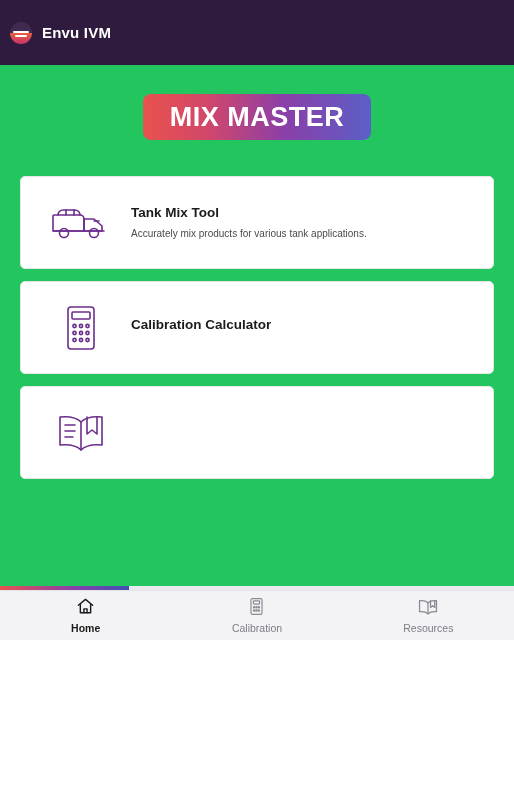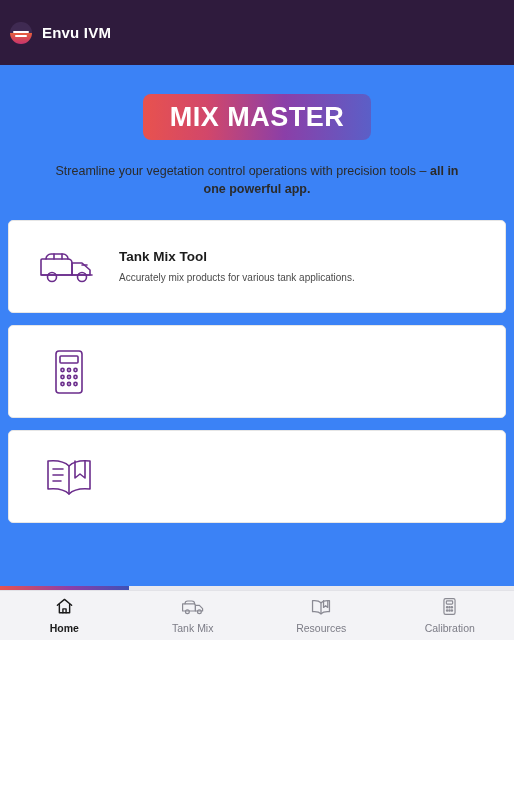--- a/index.html
+++ b/index.html
@@ -7,21 +7,21 @@
     width: 514px;
     height: 800px;
     background: #ffffff;
     font-family: "Liberation Sans", sans-serif;
     overflow: hidden;
   }
   #app {
     position: relative;
     width: 514px;
     height: 640px;
-    background: #3b82f6;
+    background: #22c55e;
     display: flex;
     flex-direction: column;
   }
 
   
   .header {
     height: 65px;
     background: #2f1b3d;
     display: flex;
     align-items: center;
@@ -56,21 +56,21 @@
   .brand-title {
     color: #ffffff;
     font-size: 15px;
     font-weight: bold;
     letter-spacing: .2px;
   }
 
   
   .content {
     flex: 1 1 auto;
-    padding: 0 8px;
+    padding: 0 20px;
     overflow: hidden;
   }
 
   .hero-wrap {
     display: flex;
     justify-content: center;
     padding-top: 29px;
   }
   .hero-banner {
     width: 228px;
@@ -95,21 +95,21 @@
     margin: 22px auto 0;
     width: 420px;
     text-align: center;
     font-size: 12.5px;
     line-height: 18px;
     color: #2b2b2b;
   }
   .tagline b { font-weight: bold; }
 
   
-  .cards { margin-top: 22px; }
+  .cards { margin-top: 36px; }
   .card {
     border: 1px solid #e6e6e6;
     border-radius: 5px;
     background: #ffffff;
     height: 93px;
     display: flex;
     align-items: center;
     margin-bottom: 12px;
     padding: 0 14px;
   }
@@ -181,23 +181,20 @@
   </div>
 
   <div class="content">
 
     <div class="hero-wrap">
       <div class="hero-banner">
         <div class="hero-text">MIX MASTER</div>
       </div>
     </div>
 
-    <div class="tagline">
-      <span>Streamline your vegetation control operations with precision tools – </span><b>all in one powerful app.</b>
-    </div>
 
     <div class="cards">
 
       <div class="card">
         <div class="card-icon">
           <svg width="62" height="40" viewBox="0 0 62 40" fill="none" stroke="currentColor" stroke-width="1.6" stroke-linecap="round" stroke-linejoin="round">
             <path d="M4 12 h26 a4 4 0 0 1 4 4 v12 H4 a1 1 0 0 1 -1 -1 V13 a1 1 0 0 1 1 -1 z"></path>
             <path d="M34 16 h10 l8 7 v5 H34 z"></path>
             <path d="M3 28 h51"></path>
             <circle cx="14" cy="30" r="4.5"></circle>
@@ -223,20 +220,21 @@
             <circle cx="26.5" cy="23" r="1.6"></circle>
             <circle cx="13.5" cy="30" r="1.6"></circle>
             <circle cx="20" cy="30" r="1.6"></circle>
             <circle cx="26.5" cy="30" r="1.6"></circle>
             <circle cx="13.5" cy="37" r="1.6"></circle>
             <circle cx="20" cy="37" r="1.6"></circle>
             <circle cx="26.5" cy="37" r="1.6"></circle>
           </svg>
         </div>
         <div class="card-body">
+          <div class="card-title">Calibration Calculator</div>
         </div>
       </div>
 
       <div class="card">
         <div class="card-icon">
           <svg width="56" height="46" viewBox="0 0 56 46" fill="none" stroke="currentColor" stroke-width="1.6" stroke-linecap="round" stroke-linejoin="round">
             <path d="M28 12 C24 8 17 6 7 7 v28 c10 -1 17 1 21 5 4 -4 11 -6 21 -5 V7 c-10 -1 -17 1 -21 5 z"></path>
             <path d="M28 12 v28"></path>
             <path d="M12 15 h10 M12 21 h10 M12 27 h8"></path>
             <path d="M34 7 v17 l5 -4 5 4 V7"></path>
@@ -259,54 +257,42 @@
       <span class="nav-icon">
         <svg width="19" height="19" viewBox="0 0 24 24" fill="none" stroke="currentColor" stroke-width="1.8" stroke-linecap="round" stroke-linejoin="round">
           <path d="M3 10.5 L12 3 l9 7.5"></path>
           <path d="M5.5 9.5 V20 h13 V9.5"></path>
           <path d="M10 20 v-5 h4 v5"></path>
         </svg>
       </span>
       <span class="nav-label">Home</span>
     </div>
 
-    <div class="nav-item">
-      <span class="nav-icon">
-        <svg width="24" height="18" viewBox="0 0 30 20" fill="none" stroke="currentColor" stroke-width="1.5" stroke-linecap="round" stroke-linejoin="round">
-          <path d="M2 6 h14 a2 2 0 0 1 2 2 v7 H2 z"></path>
-          <path d="M18 8 h5 l4 4 v3 h-9 z"></path>
-          <path d="M5 6 a3.5 3.5 0 0 1 3.5 -3.5 h5 A3.5 3.5 0 0 1 17 6"></path>
-          <circle cx="8" cy="16" r="2.4"></circle>
-          <circle cx="23" cy="16" r="2.4"></circle>
-        </svg>
-      </span>
-      <span class="nav-label">Tank Mix</span>
-    </div>
-
-    <div class="nav-item">
-      <span class="nav-icon">
-        <svg width="22" height="18" viewBox="0 0 26 20" fill="none" stroke="currentColor" stroke-width="1.5" stroke-linecap="round" stroke-linejoin="round">
-          <path d="M13 5 C11 3 7.5 2 3 2.5 v13 C7.5 15 11 16 13 18 15 16 18.5 15 23 15.5 v-13 C18.5 2 15 3 13 5 z"></path>
-          <path d="M13 5 v13"></path>
-          <path d="M16 2.5 v8 l2.5 -2 2.5 2 v-8"></path>
-        </svg>
-      </span>
-      <span class="nav-label">Resources</span>
-    </div>
 
     <div class="nav-item">
       <span class="nav-icon">
         <svg width="15" height="19" viewBox="0 0 18 24" fill="none" stroke="currentColor" stroke-width="1.5" stroke-linecap="round" stroke-linejoin="round">
           <rect x="2" y="2" width="14" height="20" rx="2"></rect>
           <rect x="5" y="5" width="8" height="4" rx="1"></rect>
           <circle cx="6" cy="13" r=".9"></circle>
           <circle cx="9" cy="13" r=".9"></circle>
           <circle cx="12" cy="13" r=".9"></circle>
           <circle cx="6" cy="17" r=".9"></circle>
           <circle cx="9" cy="17" r=".9"></circle>
           <circle cx="12" cy="17" r=".9"></circle>
         </svg>
       </span>
       <span class="nav-label">Calibration</span>
     </div>
 
+    <div class="nav-item">
+      <span class="nav-icon">
+        <svg width="22" height="18" viewBox="0 0 26 20" fill="none" stroke="currentColor" stroke-width="1.5" stroke-linecap="round" stroke-linejoin="round">
+          <path d="M13 5 C11 3 7.5 2 3 2.5 v13 C7.5 15 11 16 13 18 15 16 18.5 15 23 15.5 v-13 C18.5 2 15 3 13 5 z"></path>
+          <path d="M13 5 v13"></path>
+          <path d="M16 2.5 v8 l2.5 -2 2.5 2 v-8"></path>
+        </svg>
+      </span>
+      <span class="nav-label">Resources</span>
+    </div>
+
   </div>
 </div>
 
 </body></html>

